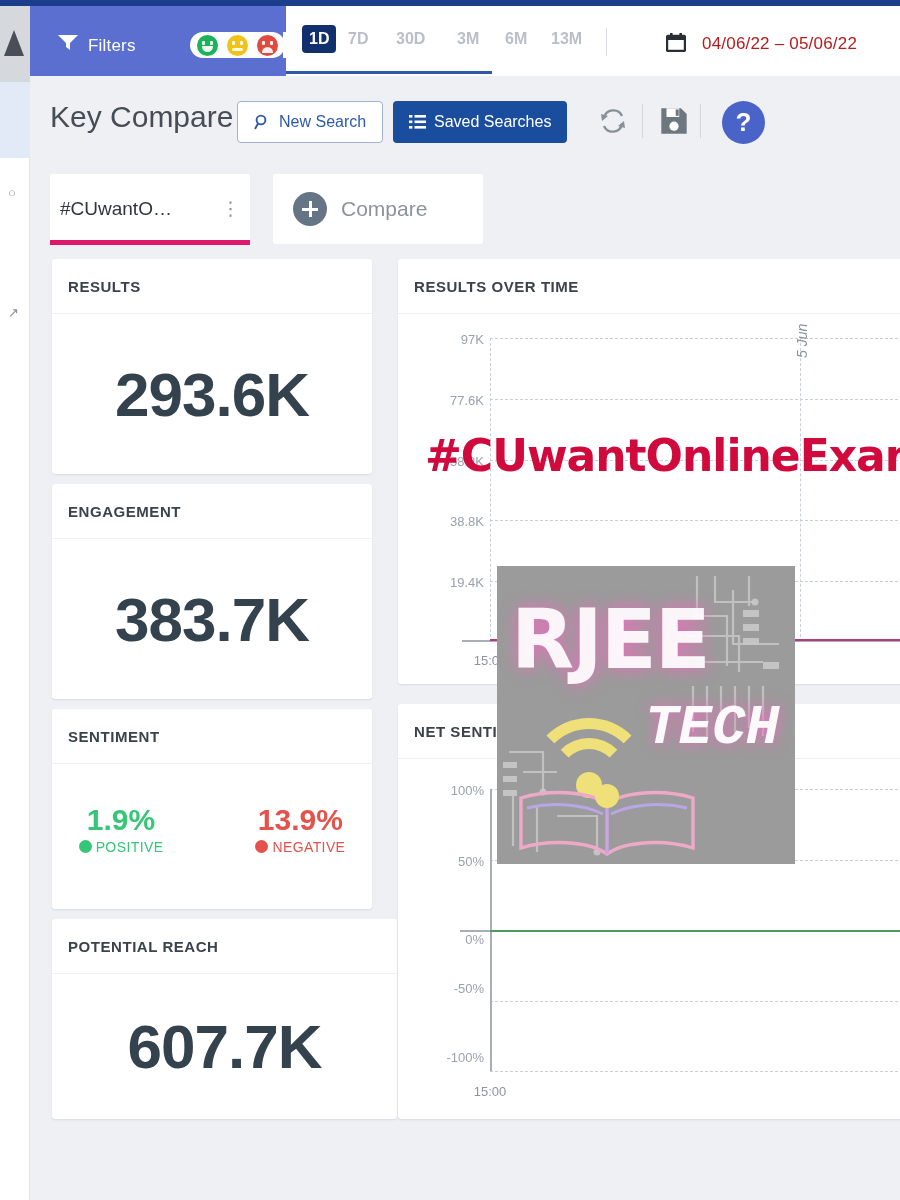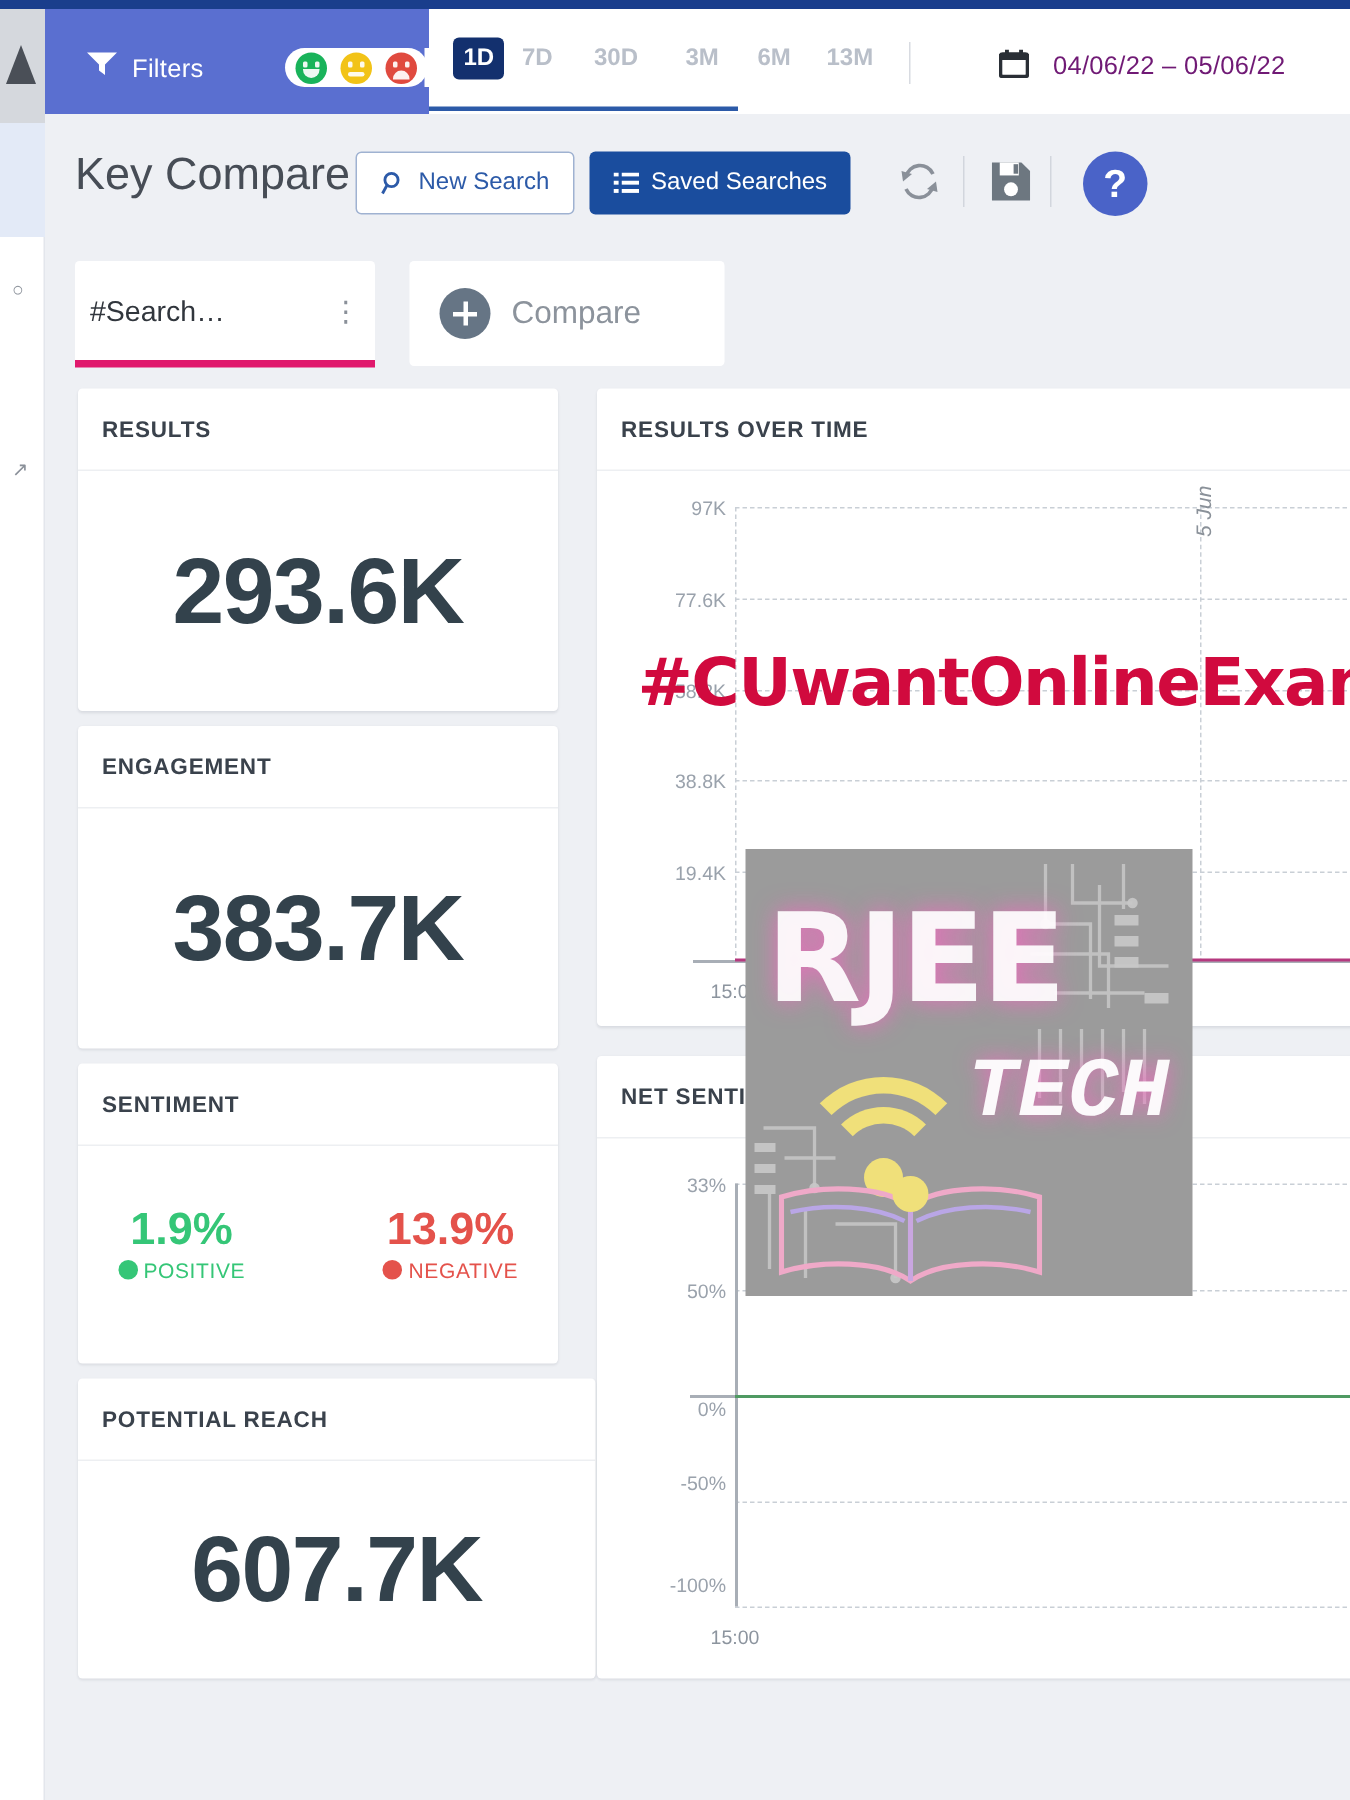--- a/index.html
+++ b/index.html
@@ -38,21 +38,21 @@
   .emo.g .mouth { height: 6px; border-radius: 0 0 9px 9px; bottom: 4px; }
   .emo.r .mouth { height: 6px; border-radius: 9px 9px 0 0; bottom: 3px; }
   .pill-divider { position: absolute; left: 253px; top: 26px; width: 3px; height: 26px; background: #ffffff; }
 
   .range-zone { position: absolute; left: 256px; top: 0; width: 614px; height: 70px; background: #ffffff; }
   .range-underline { position: absolute; left: 0; bottom: 2px; width: 206px; height: 3px; background: #2c5aa8; }
   .rng { position: absolute; top: 24px; font-size: 16px; font-weight: bold; color: #b9bfc9; }
   .rng.active { background: #13306e; color: #ffffff; border-radius: 4px; padding: 5px 7px; top: 19px; font-size: 16px; }
   .vsep { position: absolute; top: 22px; width: 1px; height: 28px; background: #d8dbe1; }
   .cal-ic { position: absolute; top: 27px; width: 20px; height: 19px; }
-  .date-range { position: absolute; top: 28px; font-size: 17px; color: #701a75; letter-spacing: .2px; }
+  .date-range { position: absolute; top: 28px; font-size: 17px; color: #b91c1c; letter-spacing: .2px; }
 
   
   .headband { position: absolute; left: 30px; top: 76px; width: 870px; height: 88px; background: #eef0f4; }
   .page-title { position: absolute; left: 20px; top: 24px; font-size: 30px; color: #474d56; font-weight: normal; }
   .btn { position: absolute; display: flex; align-items: center; gap: 8px; height: 42px; border-radius: 4px; font-size: 16px; cursor: pointer; }
   .btn.outline { left: 207px; top: 25px; padding: 0 16px; background: #ffffff; border: 1px solid #9fb2d1; color: #2c5aa8; }
   .btn.solid { left: 363px; top: 25px; padding: 0 16px; background: #1a4d9e; color: #ffffff; }
   .hicon { position: absolute; top: 30px; width: 30px; height: 30px; }
   .hsep { position: absolute; top: 28px; width: 1px; height: 34px; background: #d2d6dd; }
   .help-btn { position: absolute; left: 692px; top: 25px; width: 43px; height: 43px; border-radius: 50%; background: #4a63c8; color: #fff; font-size: 26px; font-weight: bold; display: flex; align-items: center; justify-content: center; cursor: pointer; }
@@ -207,21 +207,21 @@
       <rect x="14.5" y="3" width="2.6" height="5.5" fill="#6d7780"></rect>
       <circle cx="13" cy="17.5" r="4" fill="#ffffff"></circle>
     </svg>
     <div class="hsep" style="left:670px"></div>
     <div class="help-btn">?</div>
   </div>
 
   <div class="body">
 
     <div class="chip">
-      <span class="chip-label">#Search…</span>
+      <span class="chip-label">#CUwantO…</span>
       <span class="chip-dots">⋮</span>
     </div>
     <div class="chip-underline"></div>
 
     <div class="compare">
       <span class="plus-circle"></span>
       <span class="compare-label">Compare</span>
     </div>
 
     <div class="card" style="left:22px; top:95px; width:320px; height:215px;">
@@ -299,21 +299,21 @@
       </div>
     </div>
 
     <div class="card" style="left:368px; top:540px; width:520px; height:415px;">
       <div class="card-head">
         <span class="card-head-title">NET SENTIMENT OVER TIME</span>
       </div>
       <div class="chart-body">
         <div style="position:absolute; left:92px; right:0; top:30px; bottom:48px;">
           <div class="gline" style="top:0%">
-              <span class="ylab">33%</span>
+              <span class="ylab">100%</span>
             </div>
           <div class="gline" style="top:25%">
               <span class="ylab">50%</span>
             </div>
           <div class="gline" style="top:50%; border-top:none;">
               <span class="ylab" style="transform:translateY(2px)">0%</span>
             </div>
           <div class="gline" style="top:75%">
               <span class="ylab" style="transform:translateY(-140%)">-50%</span>
             </div>

